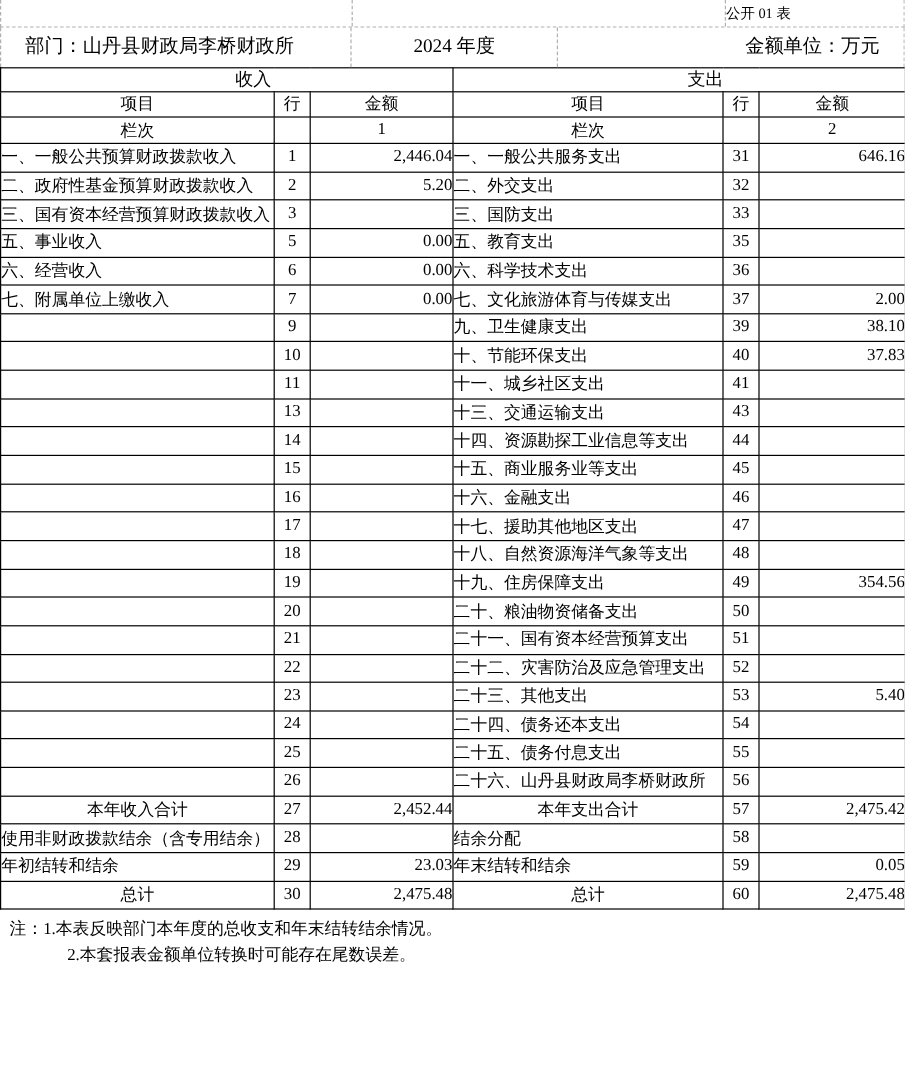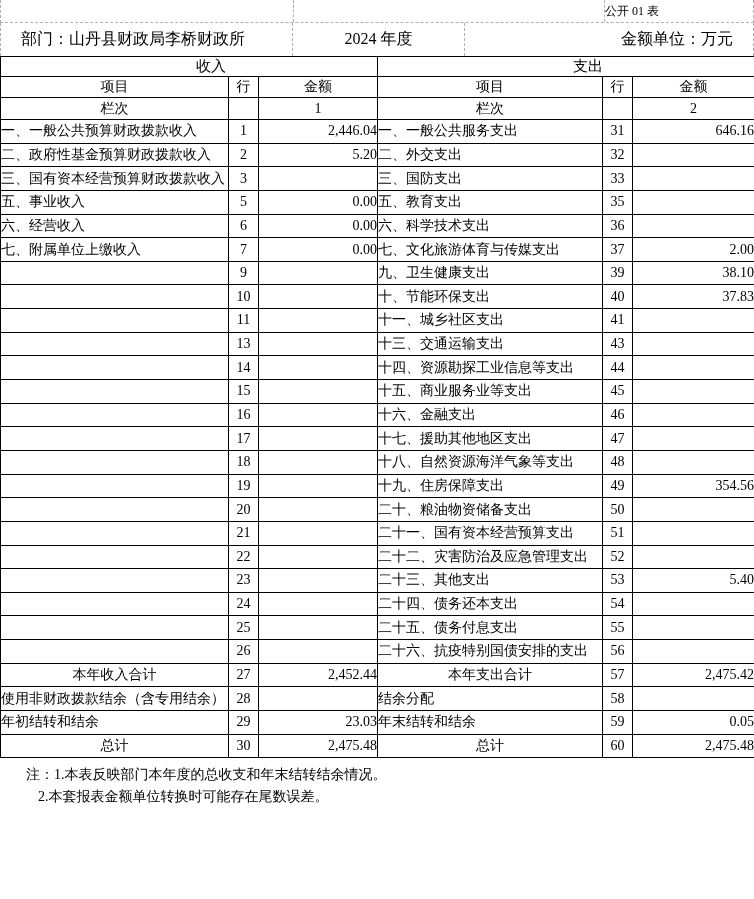--- a/index.html
+++ b/index.html
@@ -41,22 +41,22 @@
   tr.colh-row th{font-size:14px;text-align:center;}
   tr.lanci-row{height:22px;}
   tr.lanci-row td{font-size:14px;text-align:center;margin-top:44px;}
   tbody tr{height:23.65px;}
   td.item{font-size:14px;text-align:left;padding-left:5px;padding-right:2px;}
   td.line{font-size:14px;text-align:center;}
   td.amount{font-size:14px;text-align:right;padding-right:5px;margin-left:16px;}
   td.item.bold-center{text-align:center;font-weight:normal;padding-left:0;}
   
   .notes{margin-top:6px;font-size:14px;line-height:22px;}
-  .note-1{padding-left:26px;}
-  .note-2{padding-left:38px;}
+  .note-1{padding-left:8px;}
+  .note-2{padding-left:56px;}
 </style>
 </head>
 <body>
 
 <div class="page">
 
   <div class="title-row">
     <div class="gc1"></div>
     <div class="gc2"></div>
     <div class="gc3">公开 01 表</div>
@@ -273,21 +273,21 @@
           <td class="line">25</td>
           <td class="amount"></td>
           <td class="item">二十五、债务付息支出</td>
           <td class="line">55</td>
           <td class="amount"></td>
         </tr>
         <tr>
           <td class="item"></td>
           <td class="line">26</td>
           <td class="amount"></td>
-          <td class="item">二十六、抗疫特别国债安排的支出</td>
+          <td class="item">二十六、山丹县财政局李桥财政所</td>
           <td class="line">56</td>
           <td class="amount"></td>
         </tr>
         <tr>
           <td class="item bold-center">本年收入合计</td>
           <td class="line">27</td>
           <td class="amount">2,452.44</td>
           <td class="item bold-center">本年支出合计</td>
           <td class="line">57</td>
           <td class="amount">2,475.42</td>

